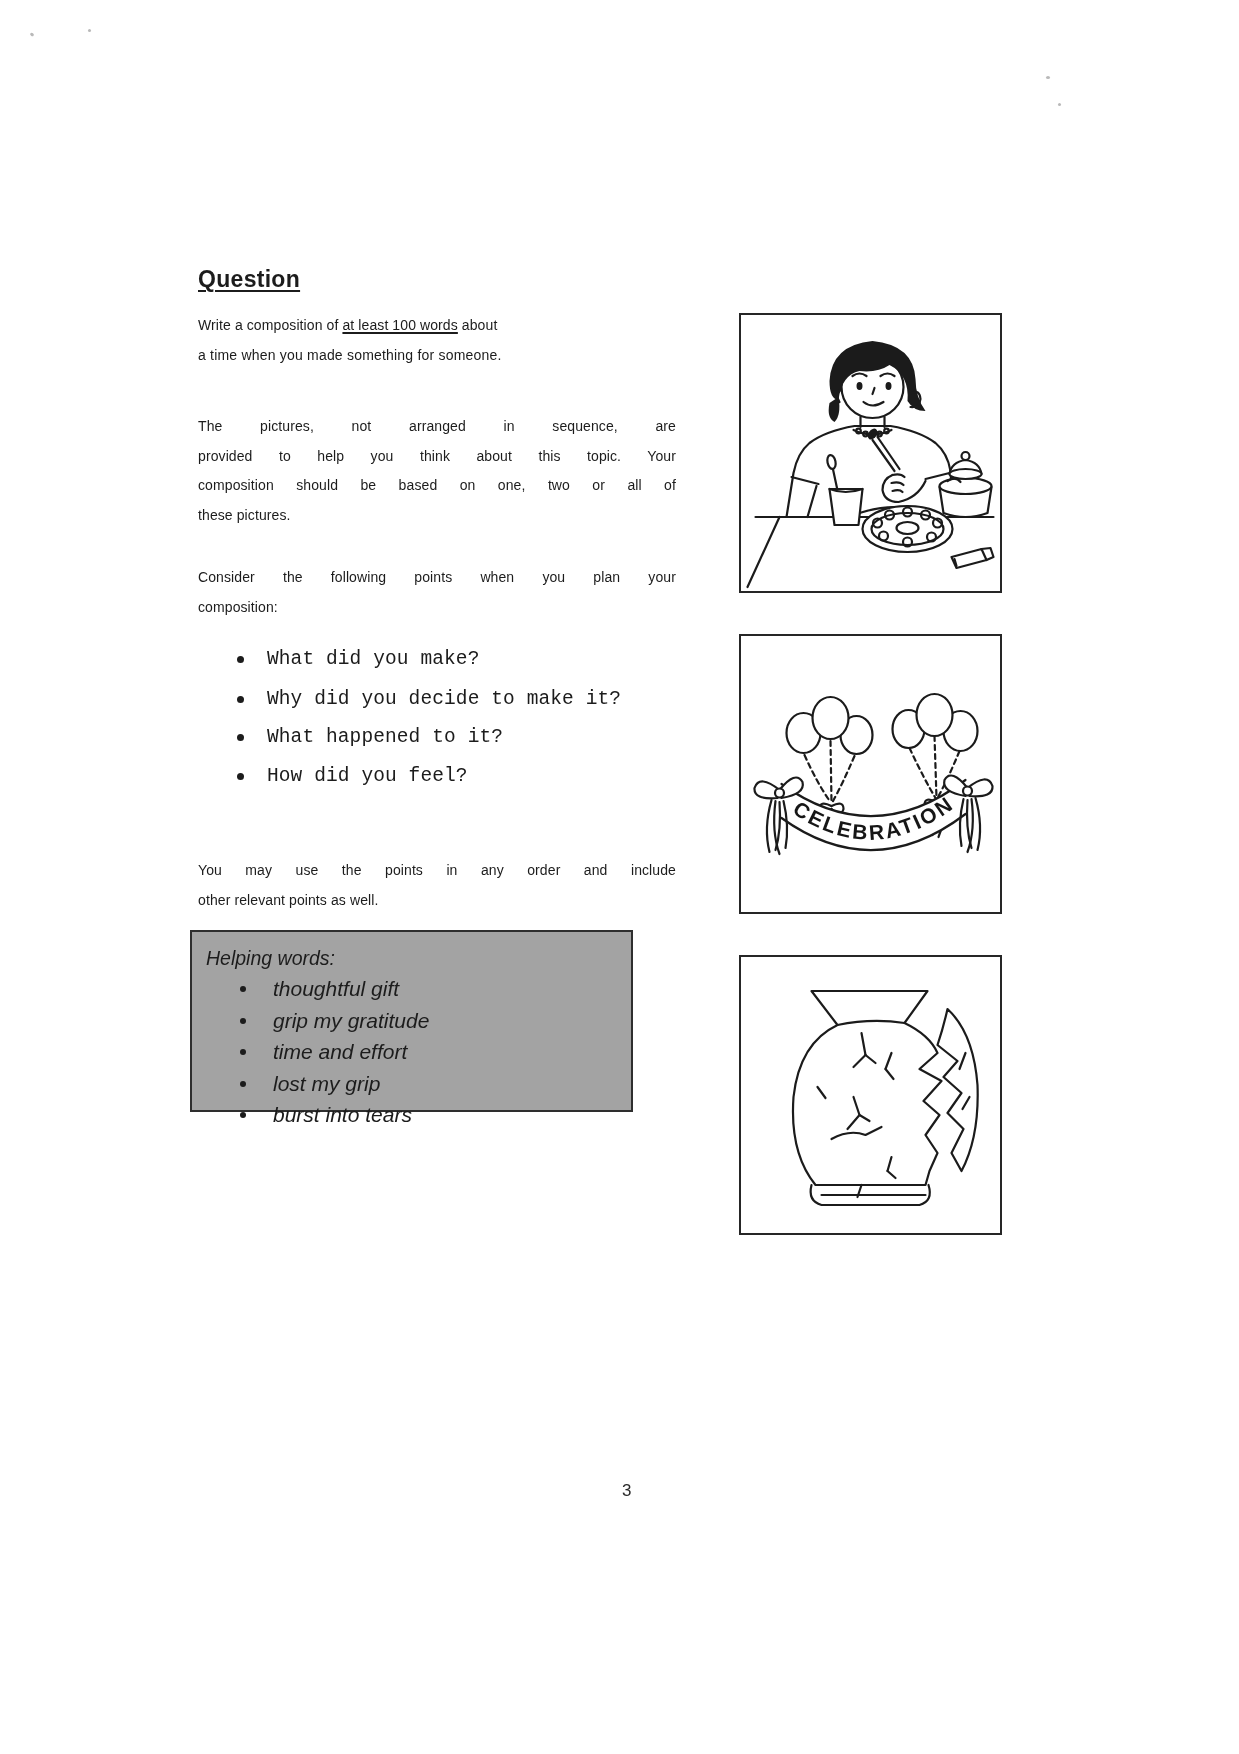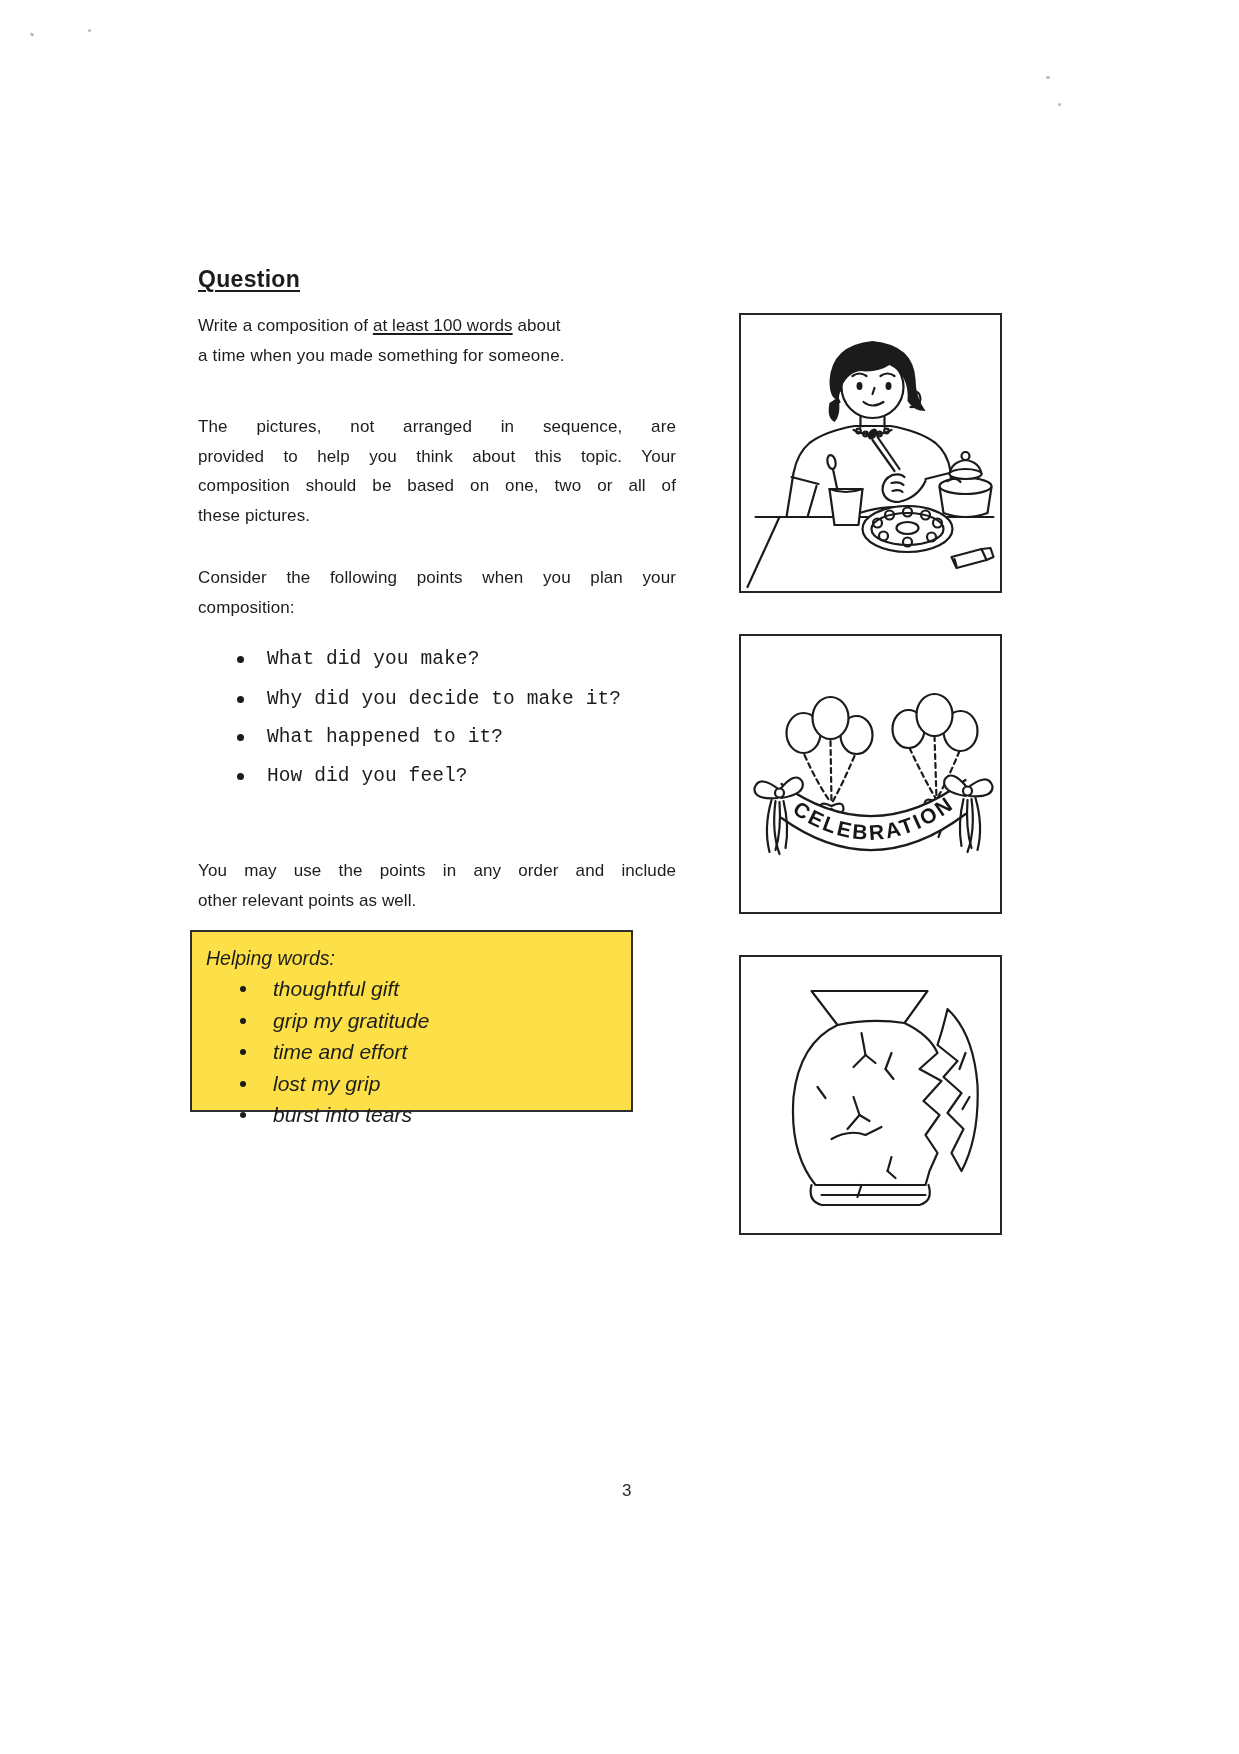--- a/index.html
+++ b/index.html
@@ -8,37 +8,37 @@
     position:relative; width:1239px; height:1678px; background:#ffffff;
     font-family:"Liberation Sans", sans-serif; color:#1c1c1c; overflow:hidden;border-radius:26px;
   }
   
   .heading {
     position:absolute; left:198px; top:266px;
     font-size:23px; font-weight:bold;
     text-decoration:underline; text-decoration-thickness:2px; text-underline-offset:3px;
     letter-spacing:.3px;
   }
-  .para { position:absolute; left:198px; width:478px; font-size:17px; line-height:29.5px; letter-spacing:.1px; }
+  .para { position:absolute; left:198px; width:478px; font-size:14px; line-height:29.5px; letter-spacing:.1px; }
   .jline { text-align:justify; text-align-last:justify; }
   .intro { top:311px; }
   .intro .u { text-decoration:underline; text-decoration-thickness:1.5px; text-underline-offset:2px; }
   .intro .bold-line { font-weight:normal; letter-spacing:.2px; }
   .pictures-para { top:412px; }
   .consider-para { top:563px; }
   .order-para { top:856px; }
   .point {
     position:absolute; left:237px; display:flex; align-items:center;
     font-size:19.5px; letter-spacing:.1px;font-family:Liberation Mono, monospace;
   }
   .dot { width:7px; height:7px; border-radius:50%; background:#1c1c1c; margin-right:23px; flex:0 0 auto; }
   
   .helping-box {
     position:absolute; left:190px; top:930px; width:443px; height:182px;
-    border:2px solid #2e2e2e; background:#fde047;
+    border:2px solid #2e2e2e; background:#a3a3a3;
     padding:15px 10px 0 14px; font-style:italic;
   }
   .helping-title { font-size:19.5px; margin-bottom:7px; }
   .hitem { display:flex; align-items:center; margin:0 0 7.5px 34px; font-size:21px; }
   .hdot { width:6px; height:6px; border-radius:50%; background:#1c1c1c; margin-right:27px; flex:0 0 auto; }
   
   .pic-box {
     position:absolute; left:739px; width:263px; height:280px;
     border:2px solid #262626; background:#fff;
   }

